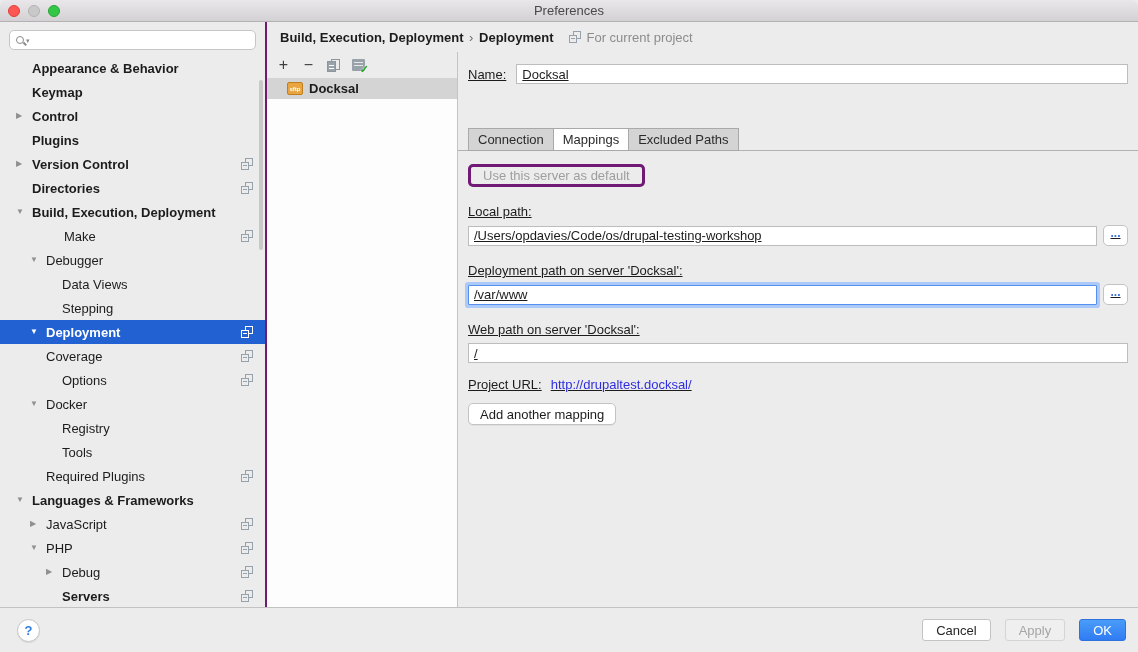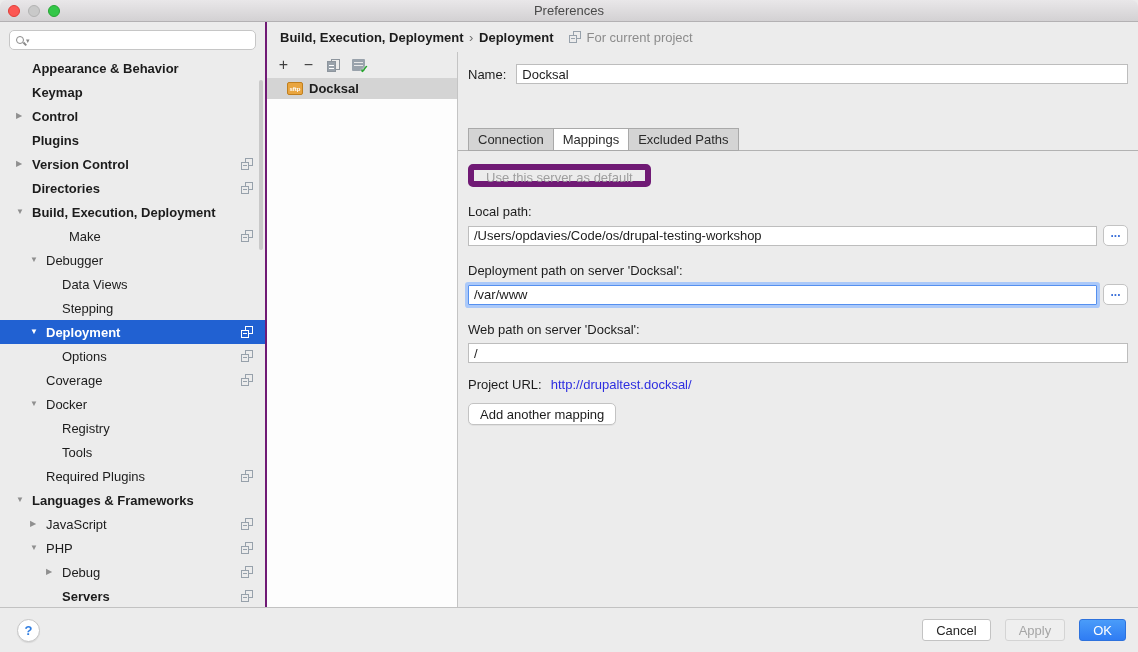--- a/index.html
+++ b/index.html
@@ -87,41 +87,41 @@
   .server-list{ flex:1; background:#fdfdfd; }
   .srv-row{ height:21px; display:flex; align-items:center; padding-left:20px; gap:6px; }
   .srv-row.sel{ background:#d4d4d4; }
   .sftp-badge{
     width:16px; height:13px; flex:none; background:#e9a53f; border:1px solid #c07f1e; border-radius:2px;
     color:#fff; font-size:6px; font-weight:bold; display:flex; align-items:center; justify-content:center; letter-spacing:0;
   }
   .srv-name{ font-weight:bold; }
 
   
-  .form-panel{ flex:1; min-width:0; background:#ececec; }
+  .form-panel{ flex:1; min-width:0; background:#ececec;text-decoration:underline; }
   .name-row{ display:flex; align-items:center; margin:12px 10px 0 10px; gap:10px; }
   .name-label{ flex:none; }
   .text-field{
     height:20px; border:1px solid #bdbdbd; background:#fff; padding:0 5px;
     font:13px "Liberation Sans",sans-serif; color:#1c1c1c; outline:none; border-radius:0;
   }
   .name-row .text-field{ flex:1; }
 
   .tabbar{ position:relative; padding:14px 10px 0 10px;margin-top:30px; }
   .tabbar::after{ content:''; position:absolute; left:0; right:0; bottom:0; height:1px; background:#b2b2b2; }
   .tab{
     display:inline-block; position:relative; z-index:1; height:23px; line-height:22px;
     padding:0 9px; background:#d4d4d4; border:1px solid #a9a9a9; margin-right:-1px;
     font-size:13px; color:#2b2b2b; vertical-align:bottom; cursor:default;
   }
   .tab.active{ background:#fff; }
 
   .form-body{ padding:0 10px; }
   .ghost-btn{
-    margin-top:13px; height:23px; padding:0 12px; border:6px solid #701a75; border-radius:5px;
+    margin-top:13px; height:23px; padding:0 12px; border:3px solid #701a75; border-radius:5px;
     background:transparent; color:#9e9e9e; font:13px "Liberation Sans",sans-serif;
   }
   .field-label{ margin-top:17px; }
   .field-row{ margin-top:6px; display:flex; align-items:center; gap:6px; }
   .field-row .text-field{ flex:1; }
   .text-field.focused{
     border:1px solid #5590ef; box-shadow:0 0 0 3px #abc9f9; border-radius:1px;
   }
   .browse-btn{
     flex:none; width:25px; height:21px; border:1px solid #c3c3c3; border-radius:5px; background:#fff;
@@ -203,21 +203,21 @@
           <span class="tree-label">Directories</span>
           <span class="dup">
             <i></i>
             <b></b>
           </span>
         </div>
         <div class="tree-row bold" style="padding-left: 16px;">
           <span class="tri">▼</span>
           <span class="tree-label">Build, Execution, Deployment</span>
         </div>
-        <div class="tree-row" style="padding-left: 30px; margin-left: 23px;">
+        <div class="tree-row" style="padding-left: 48px;">
           <span class="tri"></span>
           <span class="tree-label">Make</span>
           <span class="dup">
             <i></i>
             <b></b>
           </span>
         </div>
         <div class="tree-row" style="padding-left: 30px;">
           <span class="tri">▼</span>
           <span class="tree-label">Debugger</span>
@@ -231,31 +231,31 @@
           <span class="tree-label">Stepping</span>
         </div>
         <div class="tree-row selected" style="padding-left: 30px;">
           <span class="tri">▼</span>
           <span class="tree-label">Deployment</span>
           <span class="dup">
             <i></i>
             <b></b>
           </span>
         </div>
+        <div class="tree-row" style="padding-left: 30px;">
+          <span class="tri"></span>
+          <span class="tree-label">Coverage</span>
+          <span class="dup">
+            <i></i>
+            <b></b>
+          </span>
+        </div>
         <div class="tree-row" style="padding-left: 46px;">
           <span class="tri"></span>
           <span class="tree-label">Options</span>
-          <span class="dup">
-            <i></i>
-            <b></b>
-          </span>
-        </div>
-        <div class="tree-row" style="padding-left: 30px;">
-          <span class="tri"></span>
-          <span class="tree-label">Coverage</span>
           <span class="dup">
             <i></i>
             <b></b>
           </span>
         </div>
         <div class="tree-row" style="padding-left: 30px;">
           <span class="tri">▼</span>
           <span class="tree-label">Docker</span>
         </div>
         <div class="tree-row" style="padding-left: 46px;">

